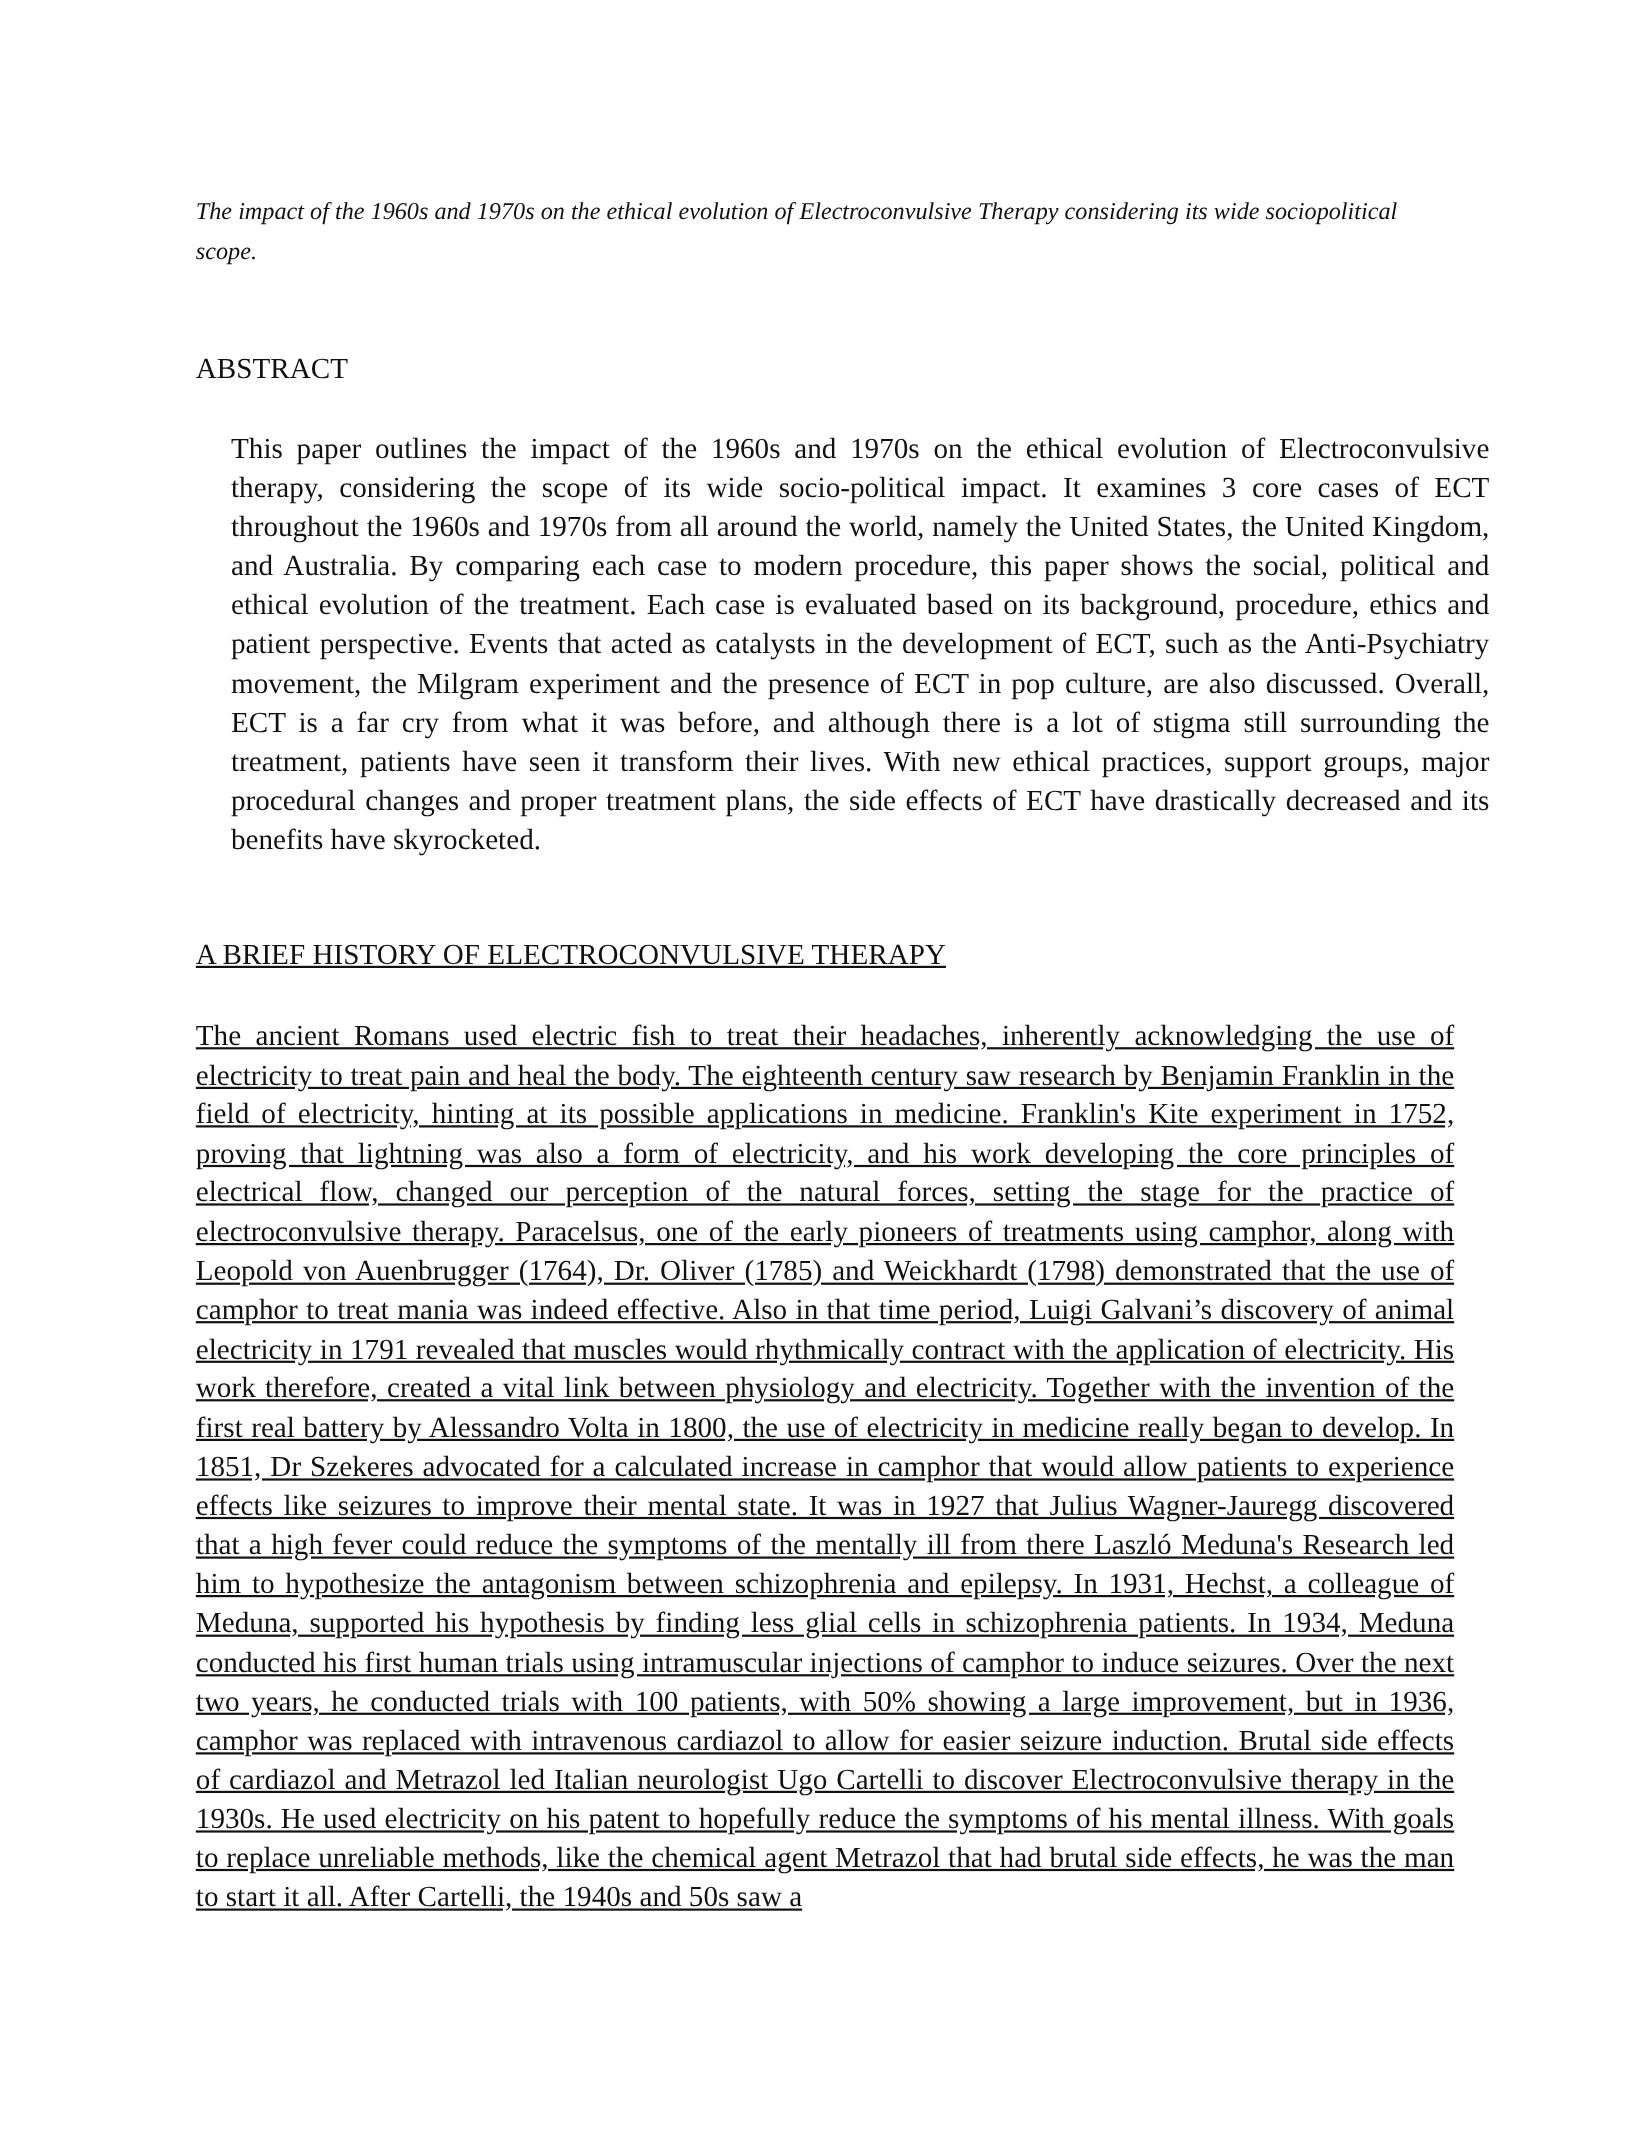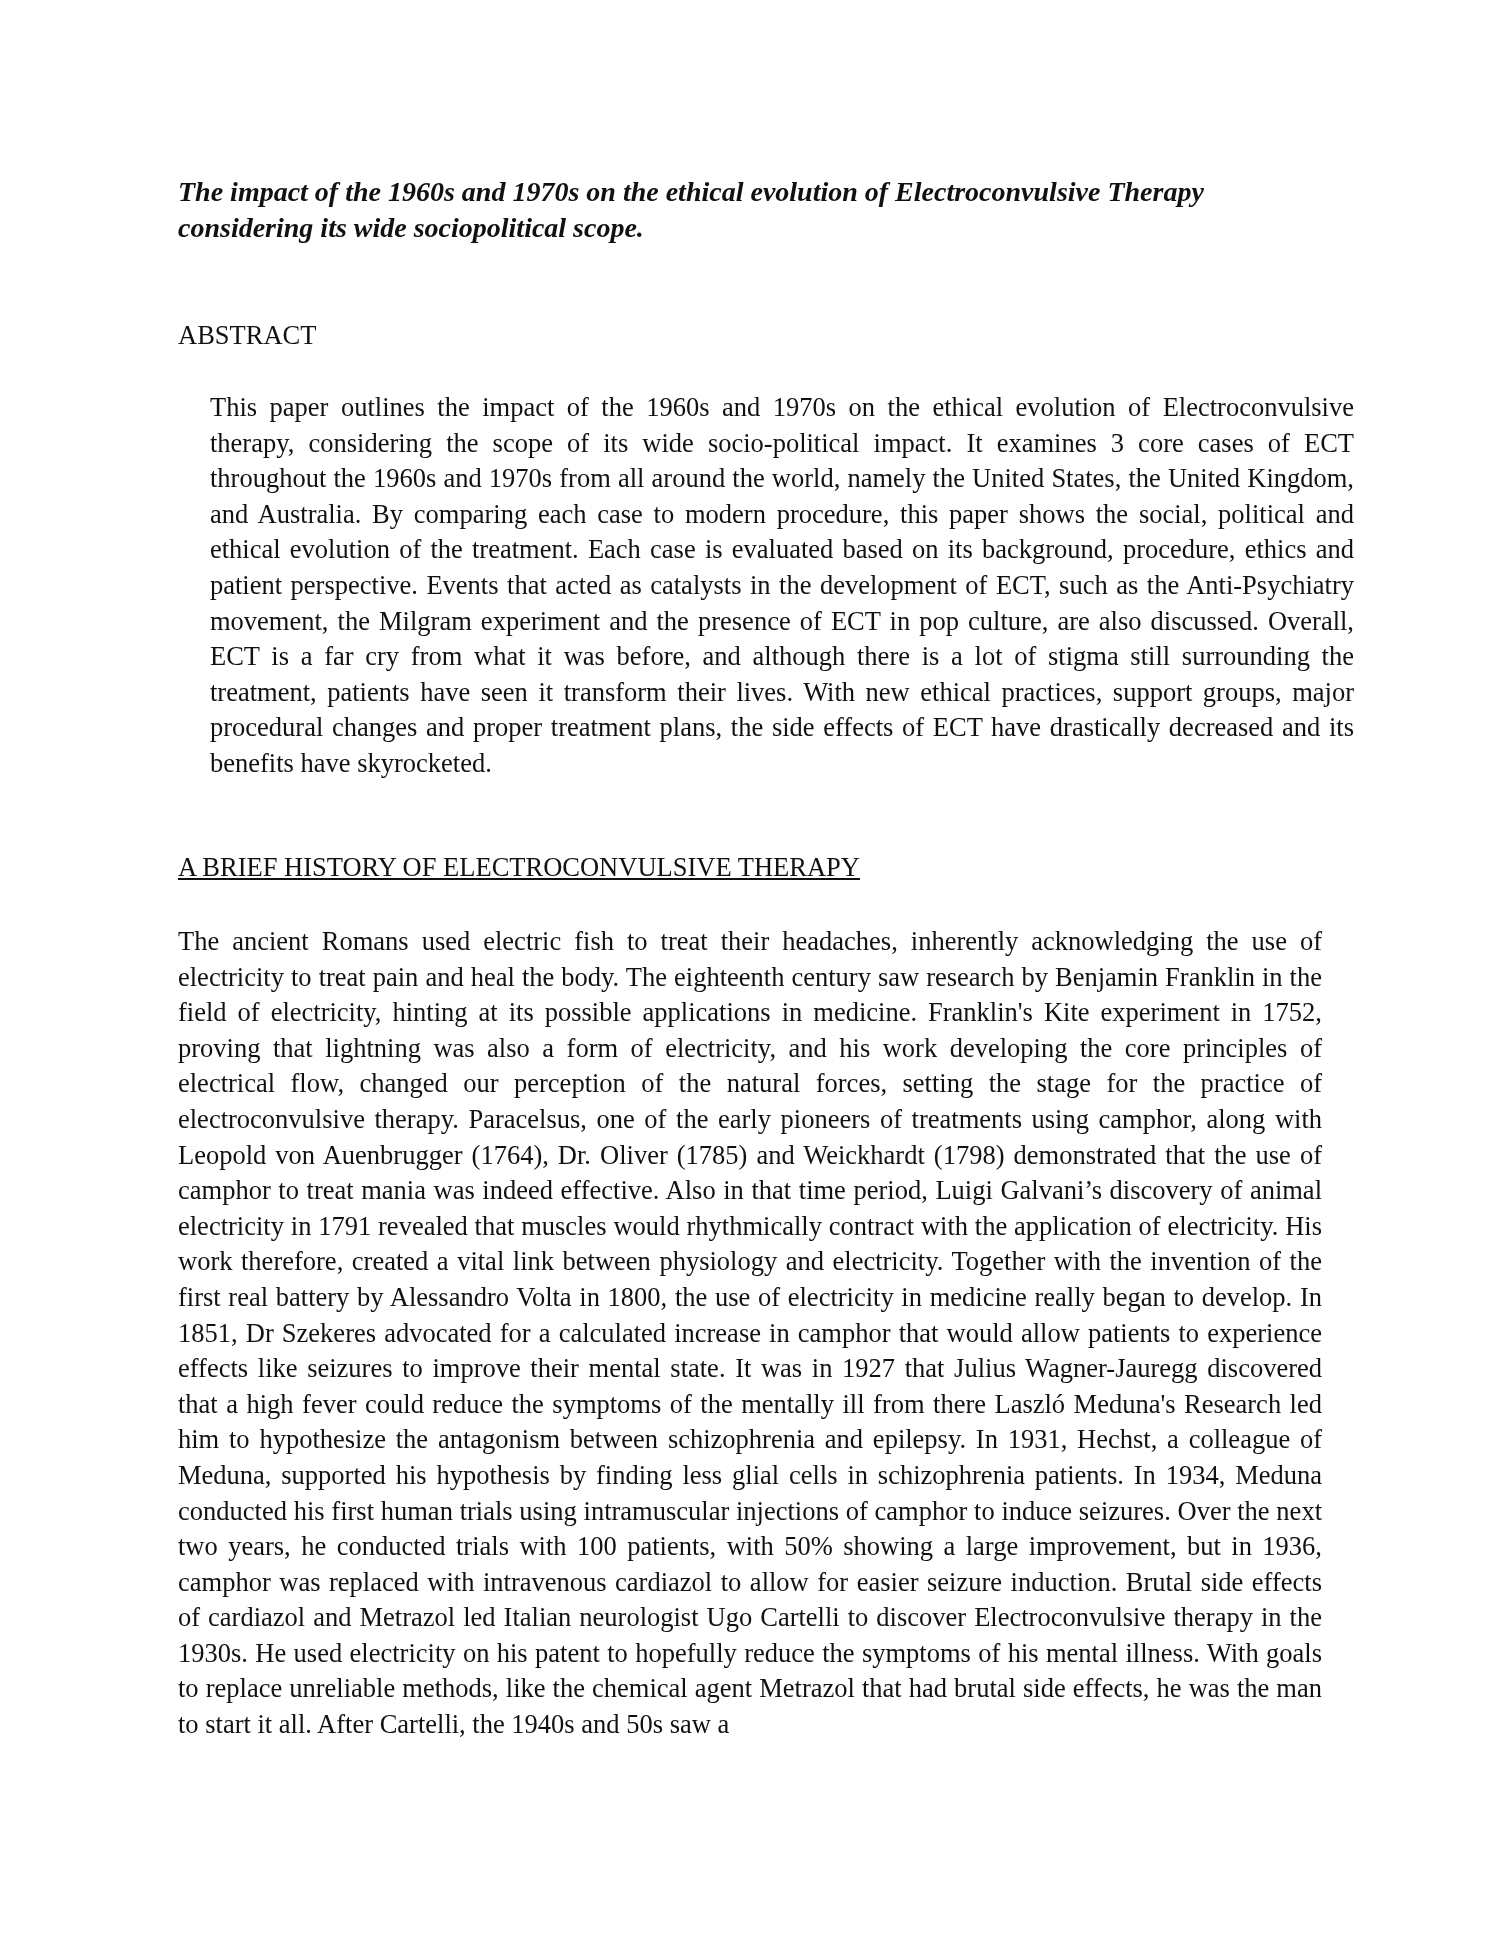--- a/index.html
+++ b/index.html
@@ -20,24 +20,24 @@
     left: 178px;
     width: 1144px;
     top: 0;
   }
   .title {
     position: absolute;
     top: 174px;
     left: 0;
     width: 1144px;
     font-style: italic;
-    font-size: 28px;
+    font-size: 22px;
     line-height: 35.5px;
     margin: 0;
-    font-weight: bold;
+    font-weight: normal;
   }
   .heading {
     position: absolute;
     left: 0;
     font-size: 26.5px;
     line-height: 35.5px;
     margin: 0;
     font-weight: normal;
     white-space: nowrap;
   }
@@ -46,21 +46,21 @@
   .para {
     position: absolute;
     left: 0;
     width: 1144px;
     font-size: 26.5px;
     line-height: 35.6px;
     margin: 0;
     text-align: justify;
   }
   .para.abstract { top: 390px; margin-left: 32px; }
-  .para.history { top: 924px; }
+  .para.history { top: 924px; text-decoration: underline; }
 </style>
 </head>
 <body>
 
 <div class="page">
   <p class="title">The impact of the 1960s and 1970s on the ethical evolution of Electroconvulsive Therapy considering its wide sociopolitical scope.</p>
 
   <h2 class="heading abstract">ABSTRACT</h2>
 
   <p class="para abstract">This paper outlines the impact of the 1960s and 1970s on the ethical evolution of Electroconvulsive therapy, considering the scope of its wide socio-political impact. It examines 3 core cases of ECT throughout the 1960s and 1970s  from all around the world, namely the United States, the United Kingdom, and Australia. By comparing each case to modern procedure, this paper shows the social, political and ethical evolution of the treatment. Each case is evaluated based on its background, procedure, ethics and patient perspective. Events that acted as catalysts in the development of ECT, such as the Anti-Psychiatry movement, the Milgram experiment and the presence of ECT in pop culture, are also discussed. Overall, ECT is a far cry from what it was before, and although there is a lot of stigma still surrounding the treatment, patients have seen it transform their lives. With new ethical practices, support groups, major procedural changes and proper treatment plans, the side effects of ECT have drastically decreased and its benefits have skyrocketed.</p>

